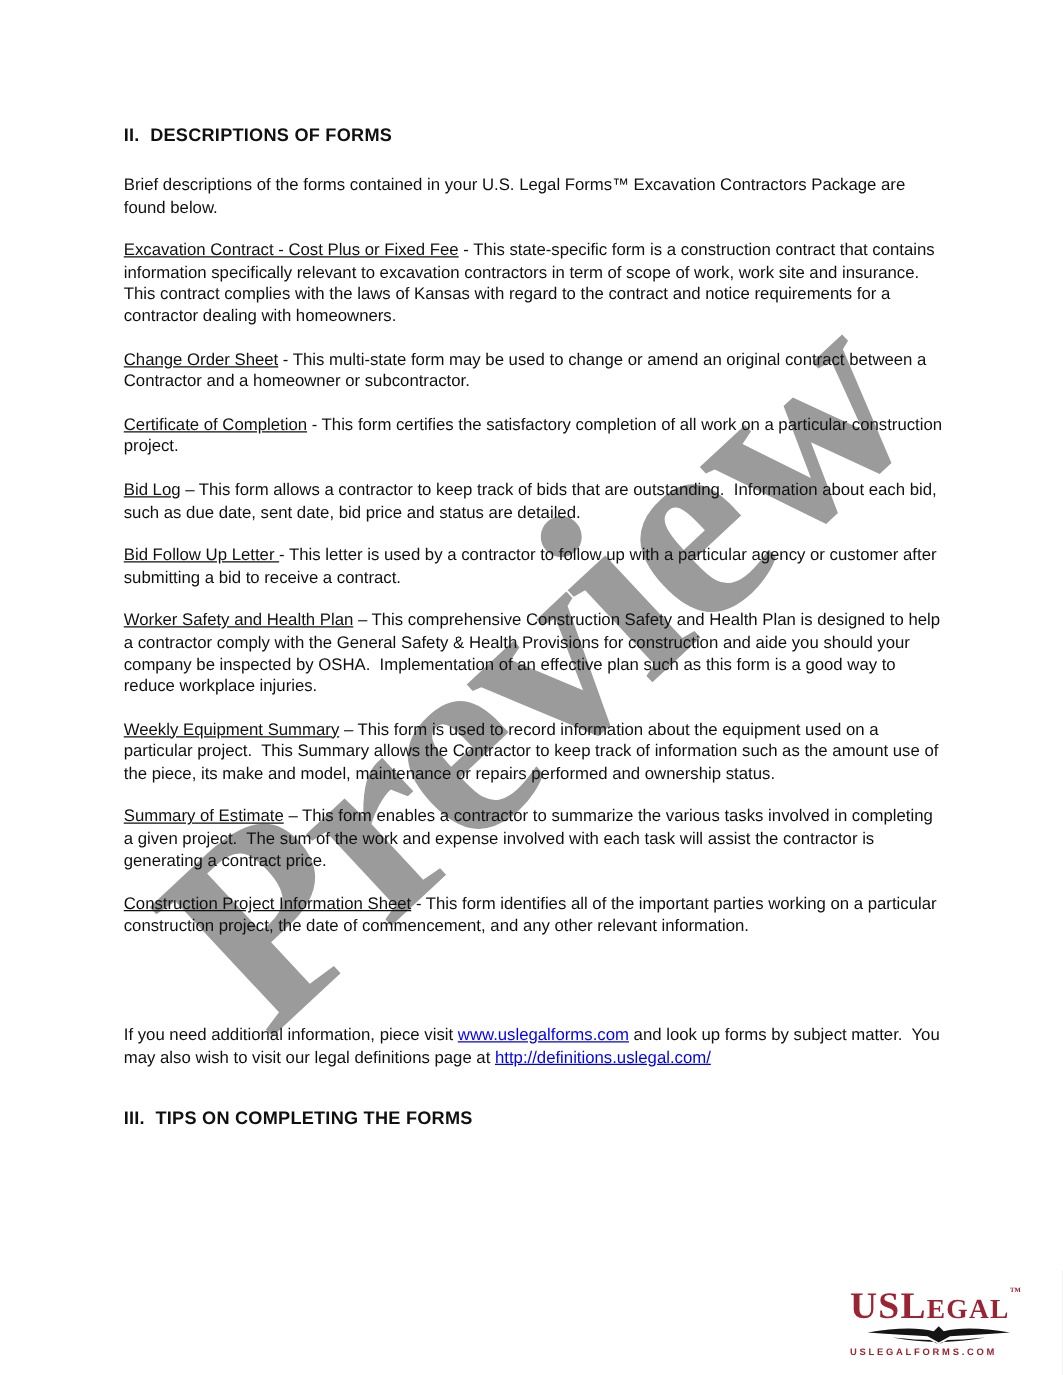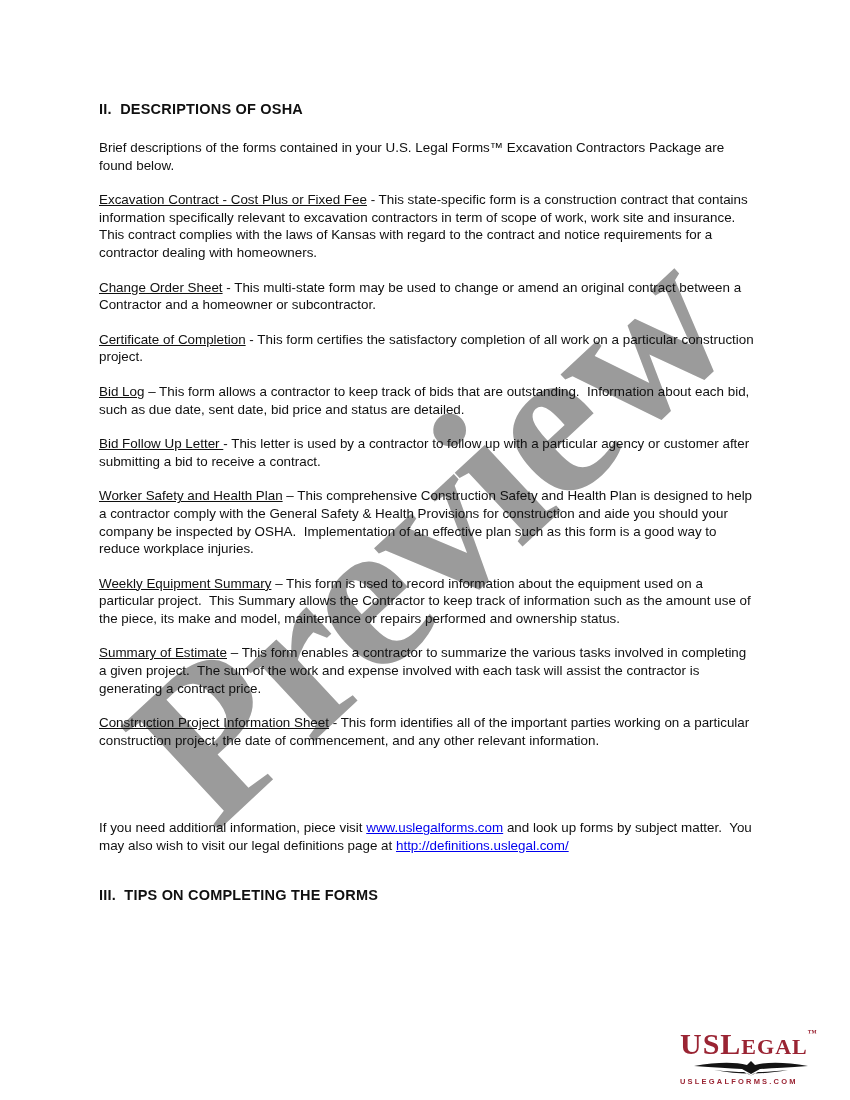--- a/index.html
+++ b/index.html
@@ -78,21 +78,21 @@
 </style>
 </head>
 <body>
 
 <div class="page">
 
   <div class="watermark">Preview</div>
 
   <div class="content">
 
-    <h2 class="sec-heading">II.  DESCRIPTIONS OF OSHA</h2>
+    <h2 class="sec-heading">II.  DESCRIPTIONS OF FORMS</h2>
 
     <p class="para intro">Brief descriptions of the forms contained in your U.S. Legal Forms™ Excavation Contractors Package are found below.</p>
 
     <div id="forms-list">
         <p class="para"><span class="form-title">Excavation Contract - Cost Plus or Fixed Fee</span> - This state-specific form is a construction contract that contains information specifically relevant to excavation contractors in term of scope of work, work site and insurance.  This contract complies with the laws of Kansas with regard to the contract and notice requirements for a contractor dealing with homeowners.</p>
         <p class="para"><span class="form-title">Change Order Sheet</span> - This multi-state form may be used to change or amend an original contract between a Contractor and a homeowner or subcontractor.</p>
         <p class="para"><span class="form-title">Certificate of Completion</span> - This form certifies the satisfactory completion of all work on a particular construction project.</p>
         <p class="para"><span class="form-title">Bid Log</span> – This form allows a contractor to keep track of bids that are outstanding.  Information about each bid, such as due date, sent date, bid price and status are detailed.</p>
         <p class="para"><span class="form-title">Bid Follow Up Letter </span>- This letter is used by a contractor to follow up with a particular agency or customer after submitting a bid to receive a contract.</p>
         <p class="para"><span class="form-title">Worker Safety and Health Plan</span> – This comprehensive Construction Safety and Health Plan is designed to help a contractor comply with the General Safety &amp; Health Provisions for construction and aide you should your company be inspected by OSHA.  Implementation of an effective plan such as this form is a good way to reduce workplace injuries.</p>

